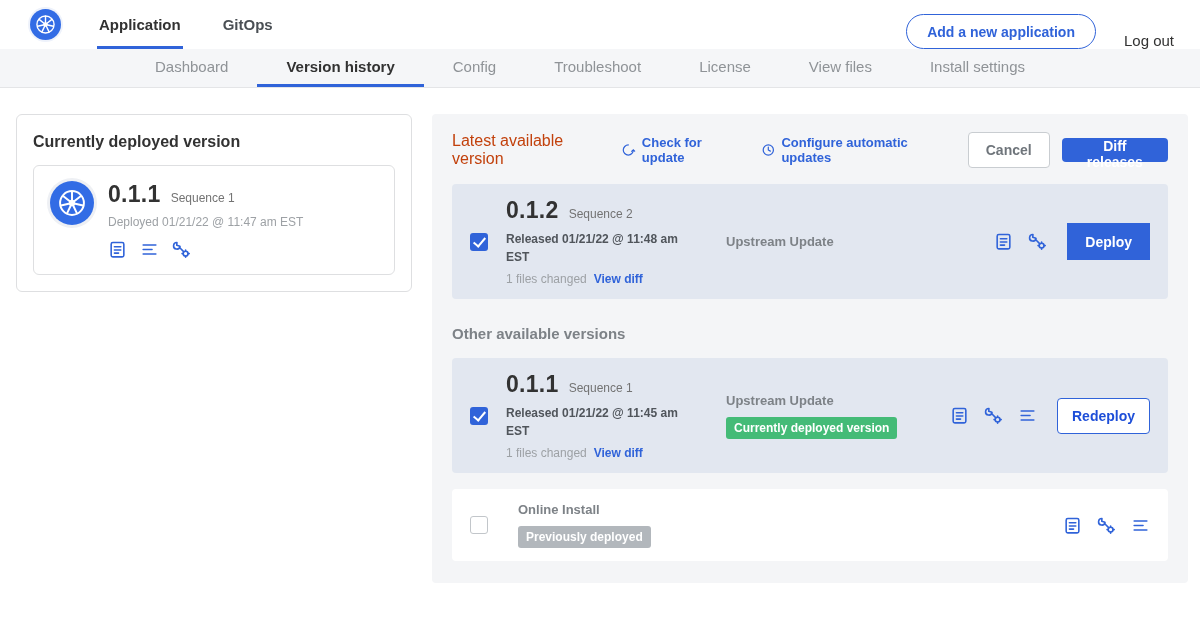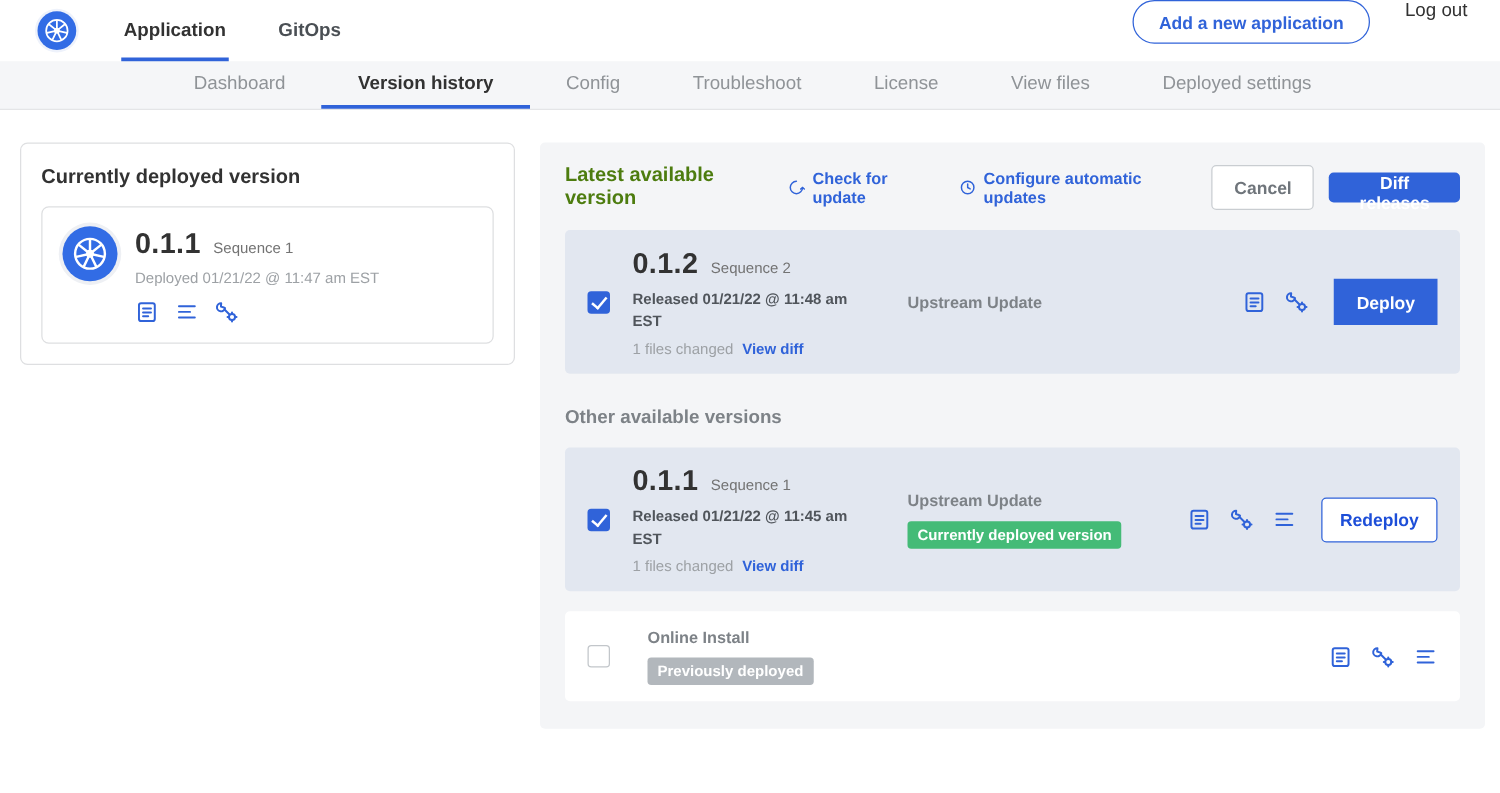--- a/index.html
+++ b/index.html
@@ -6,21 +6,21 @@
   html, body { width: 1200px; height: 634px; }
   body { font-family: "Liberation Sans", sans-serif; background: #fff; color: #323232; overflow: hidden; }
 
   
   .header { height: 49px; display: flex; align-items: stretch; padding: 0 26px 0 30px; background: #fff; }
   .logo-wrap { display: flex; align-items: center; margin-right: 36px; }
   .logo { width: 31px; height: 31px; border-radius: 50%; background: #326ce5; display: flex; align-items: center; justify-content: center; box-shadow: 0 0 0 2px #eef2fb; }
   .logo svg { width: 23px; height: 23px; }
   .htab { display: flex; align-items: center; padding: 0 2px; margin-right: 38px; font-size: 15px; font-weight: bold; color: #4a4f54; border-bottom: 3px solid transparent; border-top: 3px solid transparent; cursor: pointer; }
   .htab.active { color: #323232; border-bottom-color: #3063d9; }
-  .header-right { margin-left: auto; display: flex; align-items: flex-start; gap: 28px; }
+  .header-right { margin-left: auto; display: flex; align-items: flex-end; gap: 28px; }
   .add-app-btn { height: 35px; padding: 0 20px; border: 1px solid #3063d9; border-radius: 18px; background: #fff; color: #3063d9; font-family: inherit; font-size: 14px; font-weight: bold; cursor: pointer; }
   .logout { font-size: 15px; color: #323232; cursor: pointer; }
 
   
   .subnav { height: 39px; background: #f5f6f8; border-bottom: 1px solid #e4e5e7; display: flex; align-items: stretch; padding-left: 126px; }
   .subnav-item { display: flex; align-items: center; padding: 0 29px; font-size: 15px; color: #8f9397; border-bottom: 3px solid transparent; cursor: pointer; }
   .subnav-item.active { color: #323232; font-weight: bold; border-bottom-color: #3063d9; }
 
   
   .main { display: flex; align-items: flex-start; gap: 20px; padding: 26px 12px 0 16px; }
@@ -37,21 +37,21 @@
   .sequence { font-size: 12px; color: #737373; }
   .deployed-date { margin-top: 7px; font-size: 12px; color: #9da1a5; }
   .icon-row { margin-top: 11px; display: flex; align-items: center; gap: 13px; }
 
   .icon-btn { display: inline-flex; cursor: pointer; }
   .icon-btn svg { width: 19px; height: 19px; stroke: #3063d9; fill: none; stroke-width: 1.5; stroke-linecap: round; stroke-linejoin: round; }
 
   
   .versions-panel { flex: 1; background: #f4f5f7; border-radius: 4px; padding: 18px 20px 22px; }
   .panel-header { display: flex; align-items: center; }
-  .panel-title { font-size: 16px; font-weight: bold; color: #4d7c0f; margin-right: 16px; }
+  .panel-title { font-size: 16px; font-weight: normal; color: #c2410c; margin-right: 16px; }
   .link-item { display: flex; align-items: center; gap: 6px; color: #3063d9; font-size: 13px; font-weight: bold; margin-right: 22px; cursor: pointer; }
   .link-item svg { width: 16px; height: 16px; stroke: #3063d9; fill: none; stroke-width: 1.5; stroke-linecap: round; stroke-linejoin: round; }
   .spacer { flex: 1; }
   .cancel-btn { height: 36px; padding: 0 17px; background: #fff; border: 1px solid #c9cdd1; border-radius: 4px; color: #6f757b; font-family: inherit; font-size: 14px; font-weight: bold; margin-right: 12px; cursor: pointer; }
   .diff-btn { height: 24px; padding: 0 15px; background: #3063d9; border: none; border-radius: 4px; color: #fff; font-family: inherit; font-size: 14px; font-weight: bold; cursor: pointer; }
 
   .version-row { display: flex; align-items: center; border-radius: 4px; padding: 13px 18px; }
   .version-row.highlight { background: #e2e7f0; }
   .version-row.plain { background: #fff; }
   .row-gap { margin-top: 16px; }
@@ -143,21 +143,21 @@
   </div>
 </header>
 
 <nav class="subnav">
   <div class="subnav-item">Dashboard</div>
   <div class="subnav-item active">Version history</div>
   <div class="subnav-item">Config</div>
   <div class="subnav-item">Troubleshoot</div>
   <div class="subnav-item">License</div>
   <div class="subnav-item">View files</div>
-  <div class="subnav-item">Deployed settings</div>
+  <div class="subnav-item">Install settings</div>
 </nav>
 
 <main class="main">
 
   <section class="deployed-card">
     <div class="card-title">Currently deployed version</div>
     <div class="deployed-inner">
       <div class="k8s-badge">
         <svg viewBox="0 0 18 18">
             <use href="#sym-k8s"></use>

